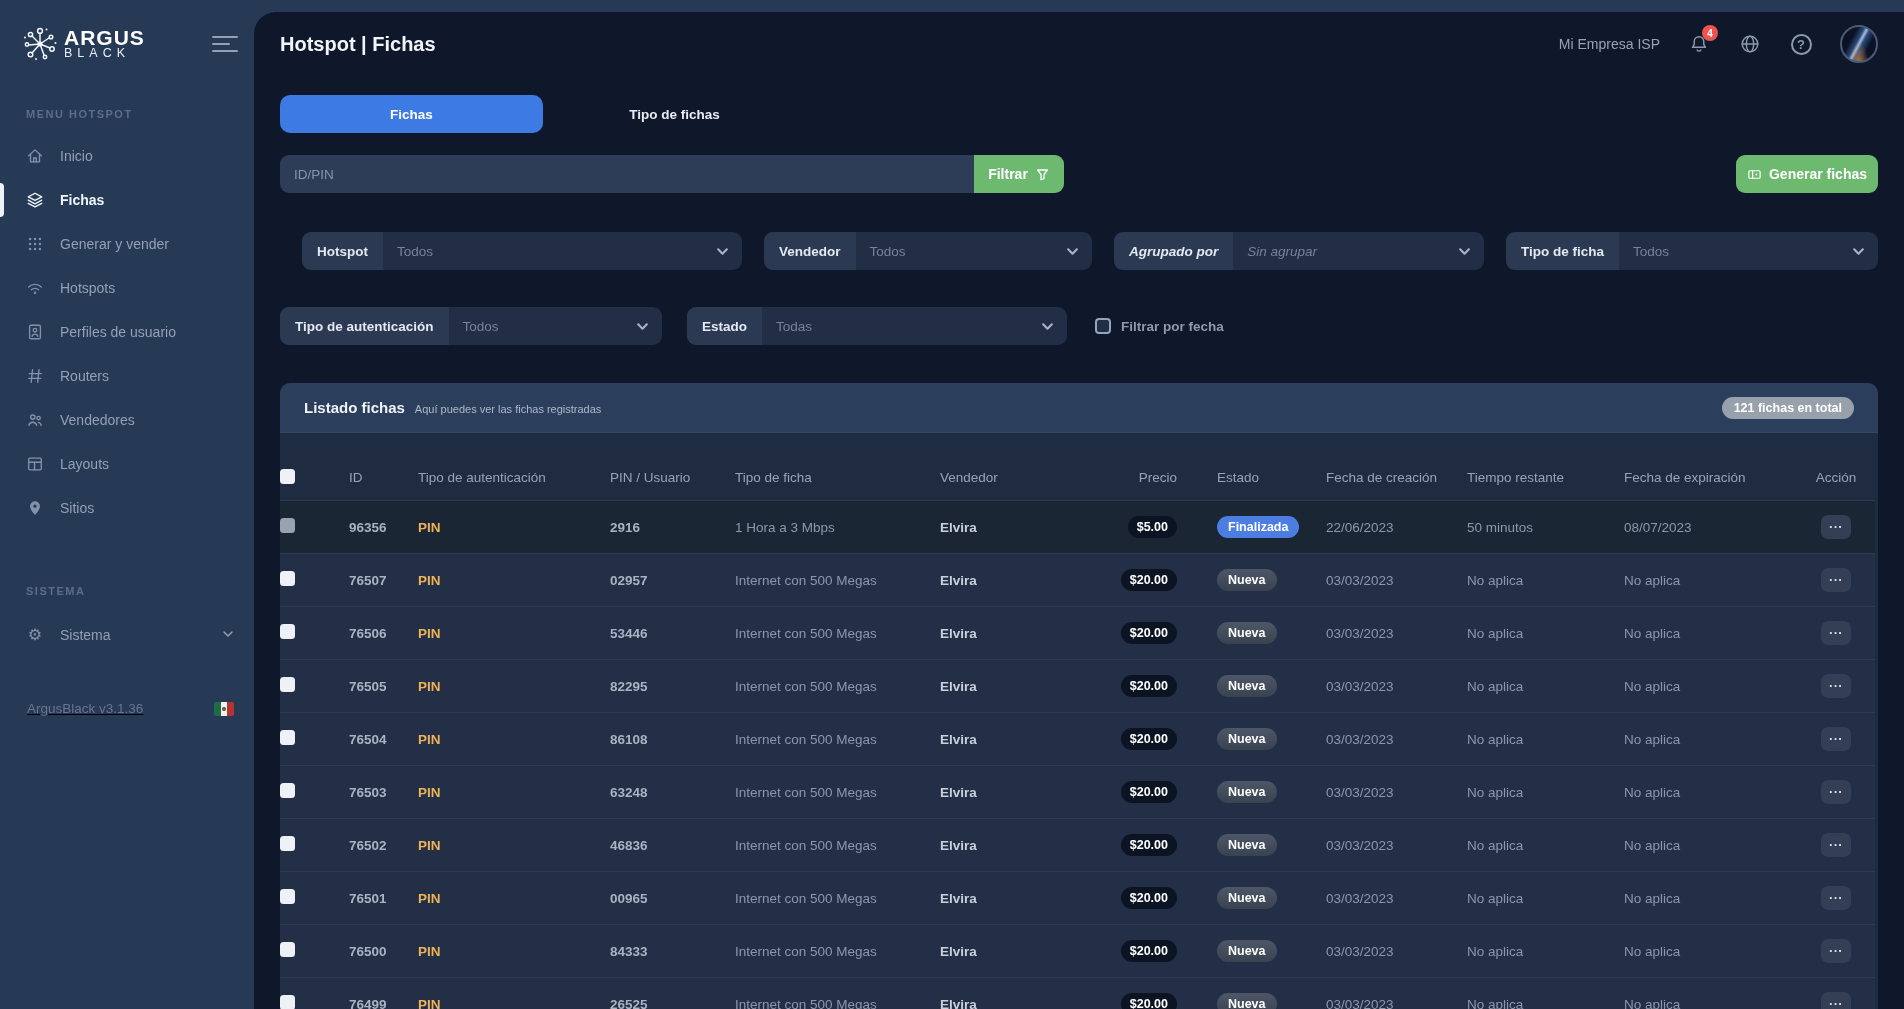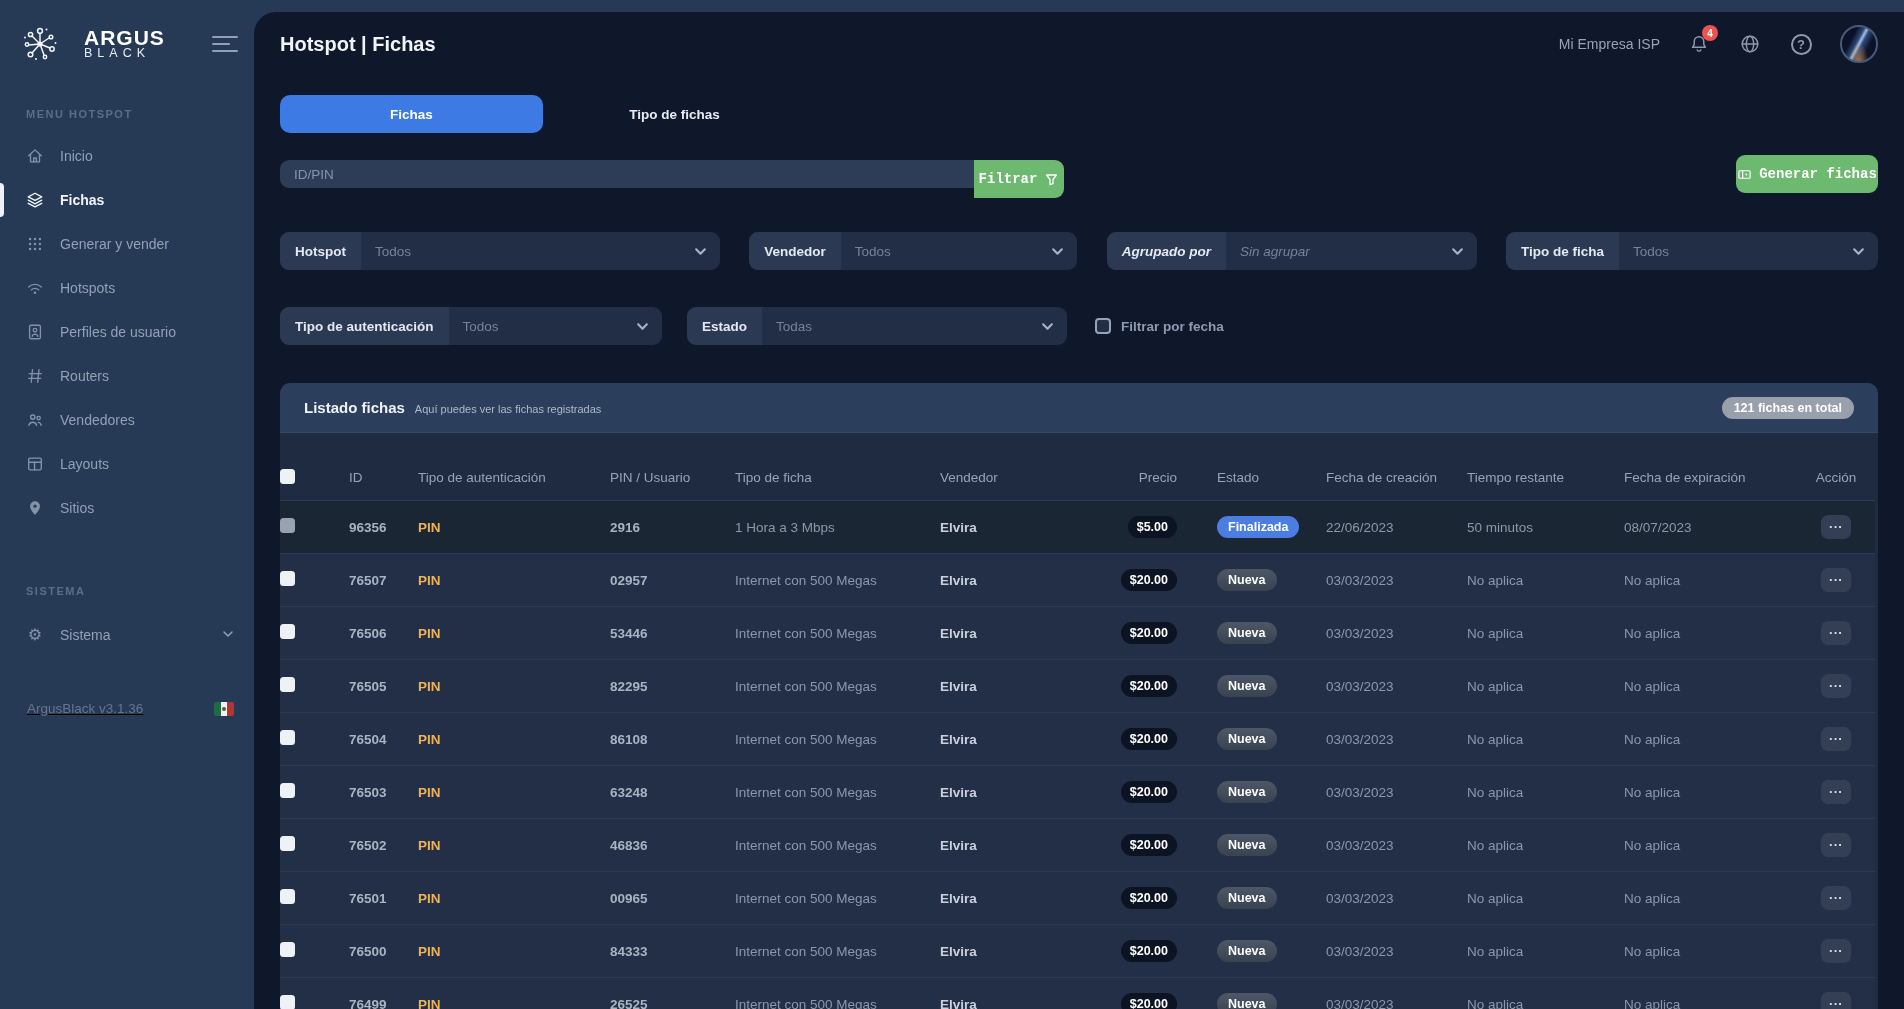--- a/index.html
+++ b/index.html
@@ -2,21 +2,21 @@
 <html><head>
 <meta charset="utf-8">
 <style>
   * { margin:0; padding:0; box-sizing:border-box; }
   html,body { width:1904px; height:1009px; overflow:hidden; }
   body { background:#263a55; font-family:"Liberation Sans", sans-serif; }
   svg { fill:none; stroke:currentColor; stroke-width:1.5; stroke-linecap:round; stroke-linejoin:round; }
 
   
   #sidebar { position:absolute; left:0; top:0; width:254px; height:1009px; background:#263a55; }
-  .logo-wrap { position:absolute; left:20px; top:24px; display:flex; align-items:center; gap:24px; }
+  .logo-wrap { position:absolute; left:20px; top:24px; display:flex; align-items:center; gap:4px; }
   .logo-icon { width:40px; height:40px; color:#f2f5f9; }
   .logo-text .l1 { color:#fff; font-weight:bold; font-size:21px; letter-spacing:1px; line-height:18px; }
   .logo-text .l2 { color:#e8edf4; font-size:12.5px; letter-spacing:5px; line-height:13px; }
   .burger { position:absolute; right:16px; top:36px; width:26px; cursor:pointer; }
   .burger span { display:block; height:2px; background:#93a0b5; border-radius:2px; margin-bottom:5px; }
   .burger span:nth-child(2){ width:70%; }
   .side-section { position:absolute; left:26px; color:#5d6c87; font-size:11px; font-weight:bold; letter-spacing:1.5px; }
   #sec-hotspot { top:108px; }
   #menu-list { position:absolute; top:134px; left:0; width:100%; }
   .side-item { position:relative; height:44px; display:flex; align-items:center; padding-left:26px; gap:16px;
@@ -59,41 +59,41 @@
         radial-gradient(circle at 60% 30%, #33507f, #0a101e 80%); }
 
   
   #tabs { margin-top:19px; display:flex; width:526px; }
   .tab { width:263px; height:38px; display:flex; align-items:center; justify-content:center;
          color:#e8edf4; font-size:13.5px; font-weight:bold; cursor:pointer; }
   .tab.active { background:#3d7ae4; border-radius:10px; color:#fff; }
 
   
   #search-row { margin-top:22px; display:flex; align-items:center; justify-content:space-between; }
-  #search-group { display:flex; width:784px; height:28px;border-radius:7px; }
+  #search-group { display:flex; width:784px; height:38px;border-radius:7px; }
   #search-input { flex:1; background:#2e3d57; border:none; outline:none; border-radius:9px 0 0 9px;
          color:#c7d0de; font-size:13.5px; padding:0 14px; font-family:inherit; }
   #search-input::placeholder { color:#8593ab; }
-  .btn-green { background:#6cb96f; color:#fff; border:none; font-family:Liberation Mono, monospace; font-size:14px; font-weight:bold;
+  .btn-green { background:#6cb96f; color:#fff; border:none; font-family:Liberation Sans, sans-serif; font-size:14px; font-weight:bold;
          display:flex; align-items:center; justify-content:center; gap:7px; cursor:pointer; }
   #filter-btn { width:90px; border-radius:0 9px 9px 0; height:38px; }
   #filter-btn svg { width:15px; height:15px; stroke-width:1.7; }
   #generate-btn { width:142px; height:38px; border-radius:9px; }
   #generate-btn svg { width:15px; height:15px; stroke-width:1.6; }
 
   
   .filters-row { display:flex; margin-top:39px; }
   #filters-row2 { margin-top:37px; }
   .dd { height:38px; background:#222e45; border-radius:9px; display:flex; align-items:center; position:relative; cursor:pointer; }
   .dd-label { background:#2b3952; align-self:stretch; display:flex; align-items:center; padding:0 15px;
          border-radius:9px 0 0 9px; color:#e3e9f2; font-weight:bold; font-size:13.5px; white-space:nowrap; }
   .dd-value { padding-left:14px; color:#76839b; font-size:13.5px; }
   .dd-chevron { position:absolute; right:13px; color:#a7b2c6; display:flex; }
   .dd-chevron svg { width:13px; height:13px; stroke-width:2; }
-  #filters-row1 { justify-content:space-between; }
+  #filters-row1 { justify-content:space-between;margin-left:22px; }
   #filters-row1 .dd:nth-child(1){ width:440px; } #filters-row1 .dd:nth-child(2){ width:328px; }
   #filters-row1 .dd:nth-child(3){ width:370px;font-style:italic; } #filters-row1 .dd:nth-child(4){ width:372px; }
   #filters-row2 .dd:nth-child(1){ width:382px; } #filters-row2 .dd:nth-child(2){ width:380px; margin-left:25px; }
   #date-filter { display:flex; align-items:center; gap:10px; margin-left:28px; cursor:pointer; }
   #date-filter .cb { width:16px; height:16px; border:2px solid #96a3ba; border-radius:4px; background:#222e45; }
   #date-filter .cb-label { color:#8d9ab0; font-size:13.5px; font-weight:bold; }
 
   
   #card { margin-top:38px; border-radius:10px 10px 0 0; overflow:hidden; background:#1f2b40; }
   #card-header { height:50px; background:#2b3e5b; display:flex; align-items:center; padding:0 24px;

